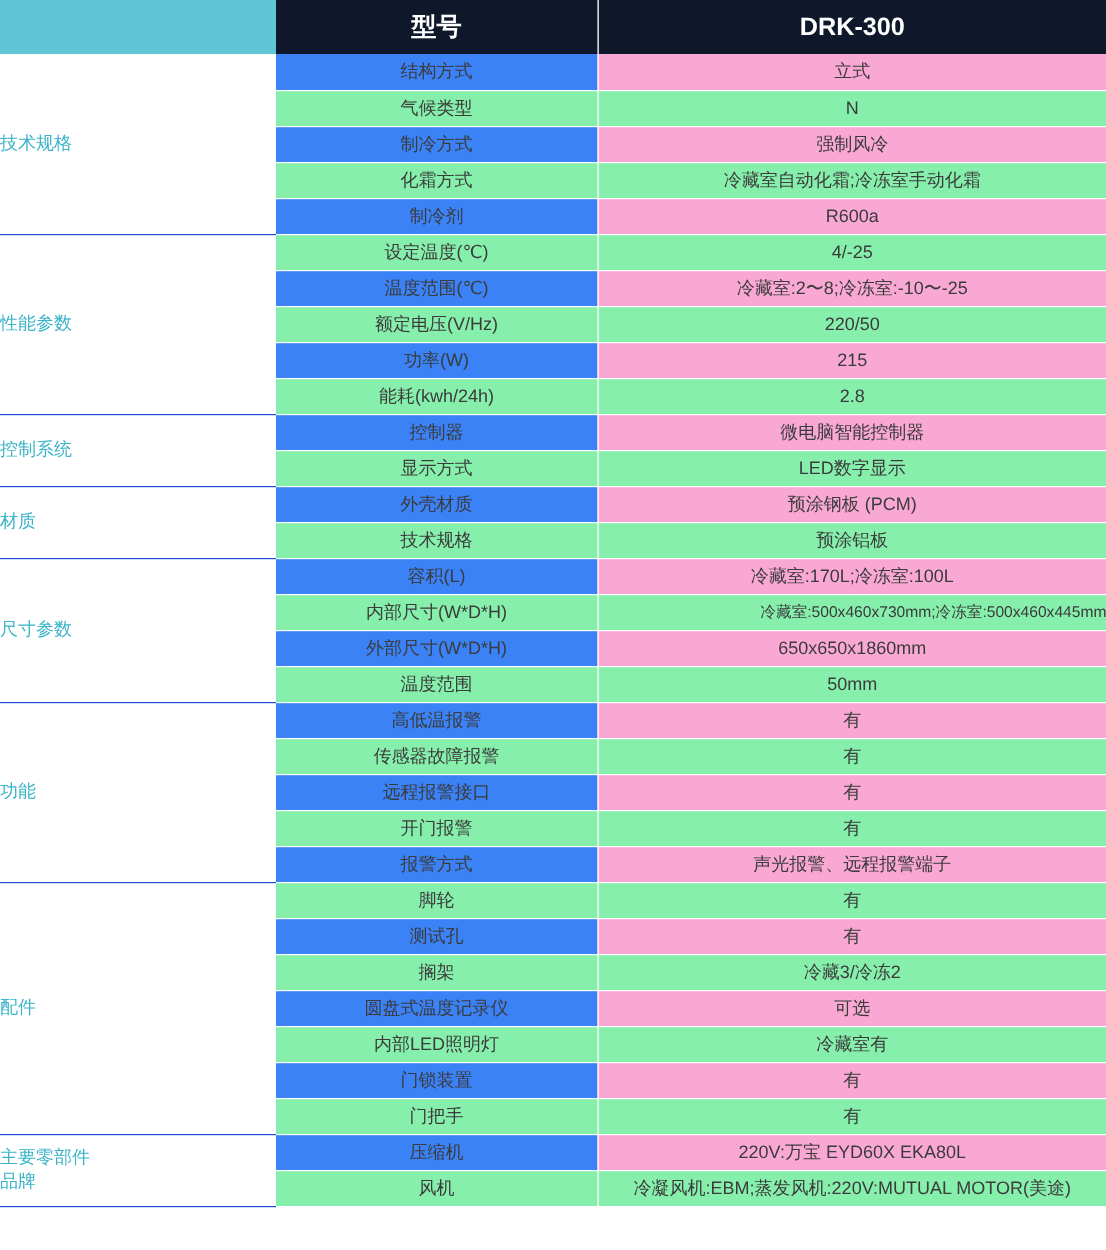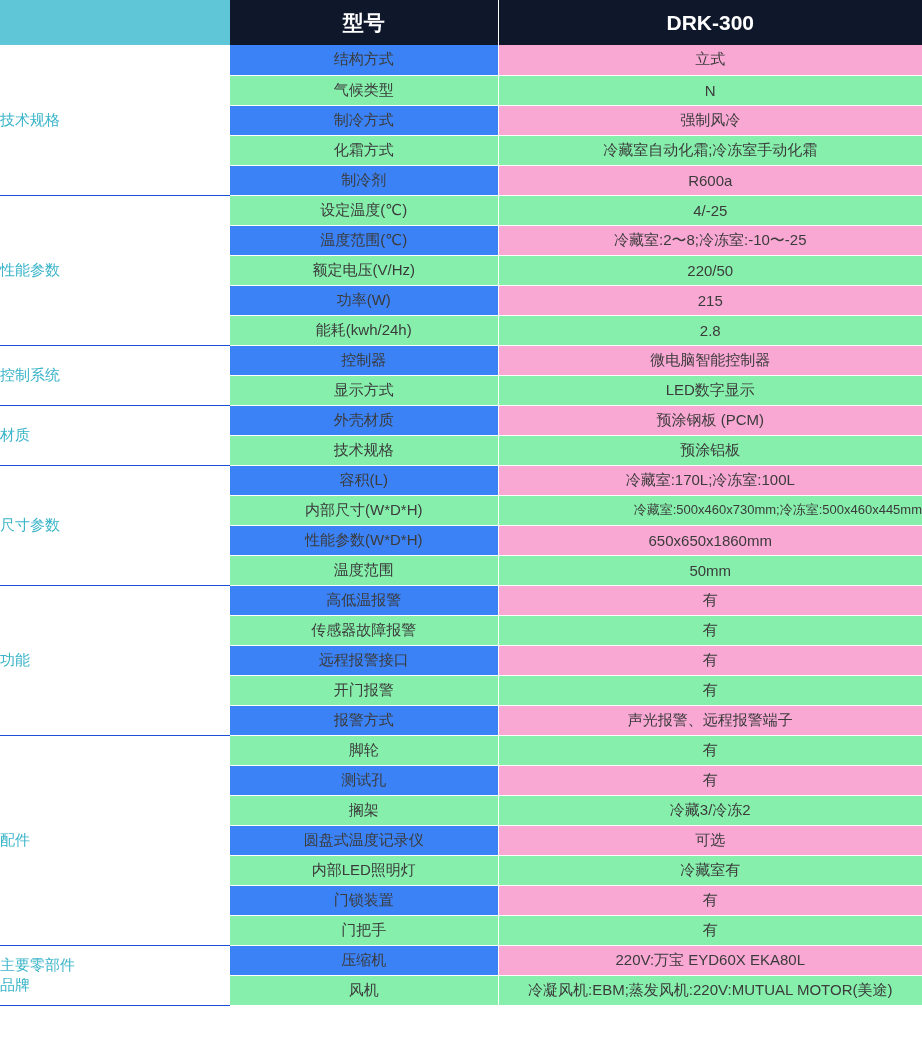--- a/index.html
+++ b/index.html
@@ -164,21 +164,21 @@
       <tr>
         <td class="cat" rowspan="4">尺寸参数</td>
         <td class="item">容积(L)</td>
         <td class="val">冷藏室:170L;冷冻室:100L</td>
       </tr>
       <tr class="alt">
         <td class="item">内部尺寸(W*D*H)</td>
         <td class="val small">冷藏室:500x460x730mm;冷冻室:500x460x445mm</td>
       </tr>
       <tr>
-        <td class="item">性能参数(W*D*H)</td>
+        <td class="item">外部尺寸(W*D*H)</td>
         <td class="val">650x650x1860mm</td>
       </tr>
       <tr class="alt">
         <td class="item">温度范围</td>
         <td class="val">50mm</td>
       </tr>
       <tr>
         <td class="cat" rowspan="5">功能</td>
         <td class="item">高低温报警</td>
         <td class="val">有</td>

